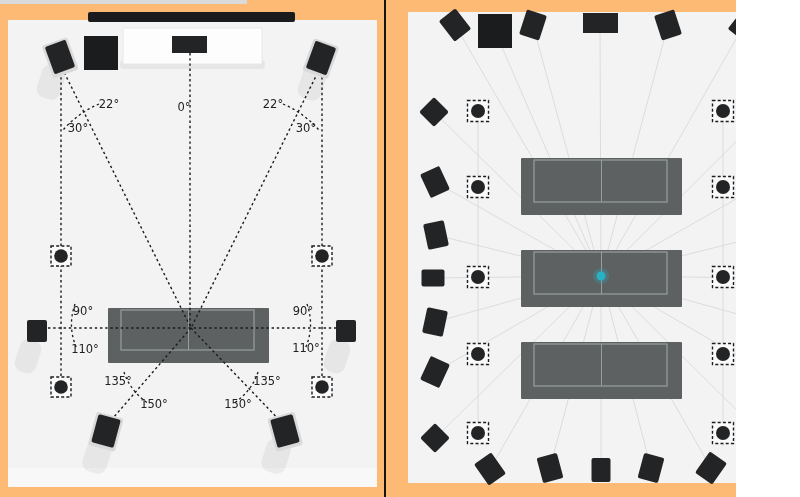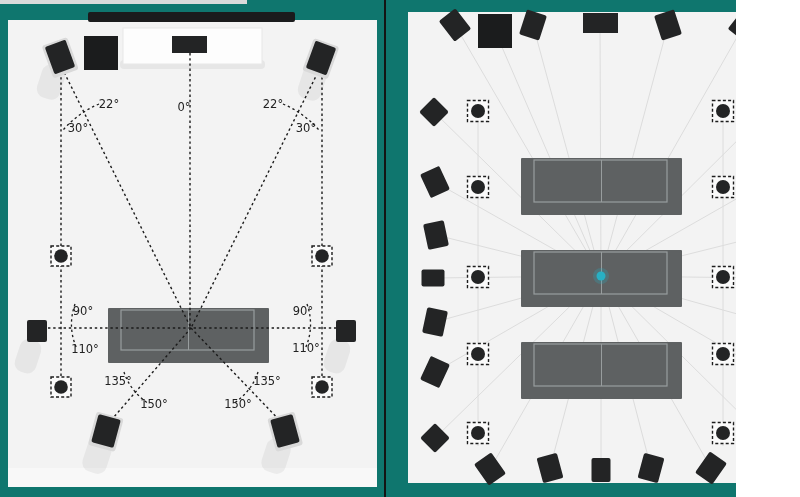--- a/index.html
+++ b/index.html
@@ -1,16 +1,16 @@
 <!DOCTYPE html>
 <html><head>
 <meta charset="utf-8">
 <style>
   html,body{margin:0;padding:0;background:#ffffff;}
-  .stage{position:relative;width:736px;height:497px;background:#0f766e;overflow:hidden;
+  .stage{position:relative;width:736px;height:497px;background:#fdba74;overflow:hidden;
          font-family:"DejaVu Sans",sans-serif;}
   .divider{position:absolute;top:0;background:#141414;}
   svg text{font-family:"DejaVu Sans",sans-serif;}
 </style>
 </head>
 <body>
 
 <div class="stage">
   <svg id="cv" width="800" height="497" viewBox="0 0 800 497">
     <g id="g-left">

